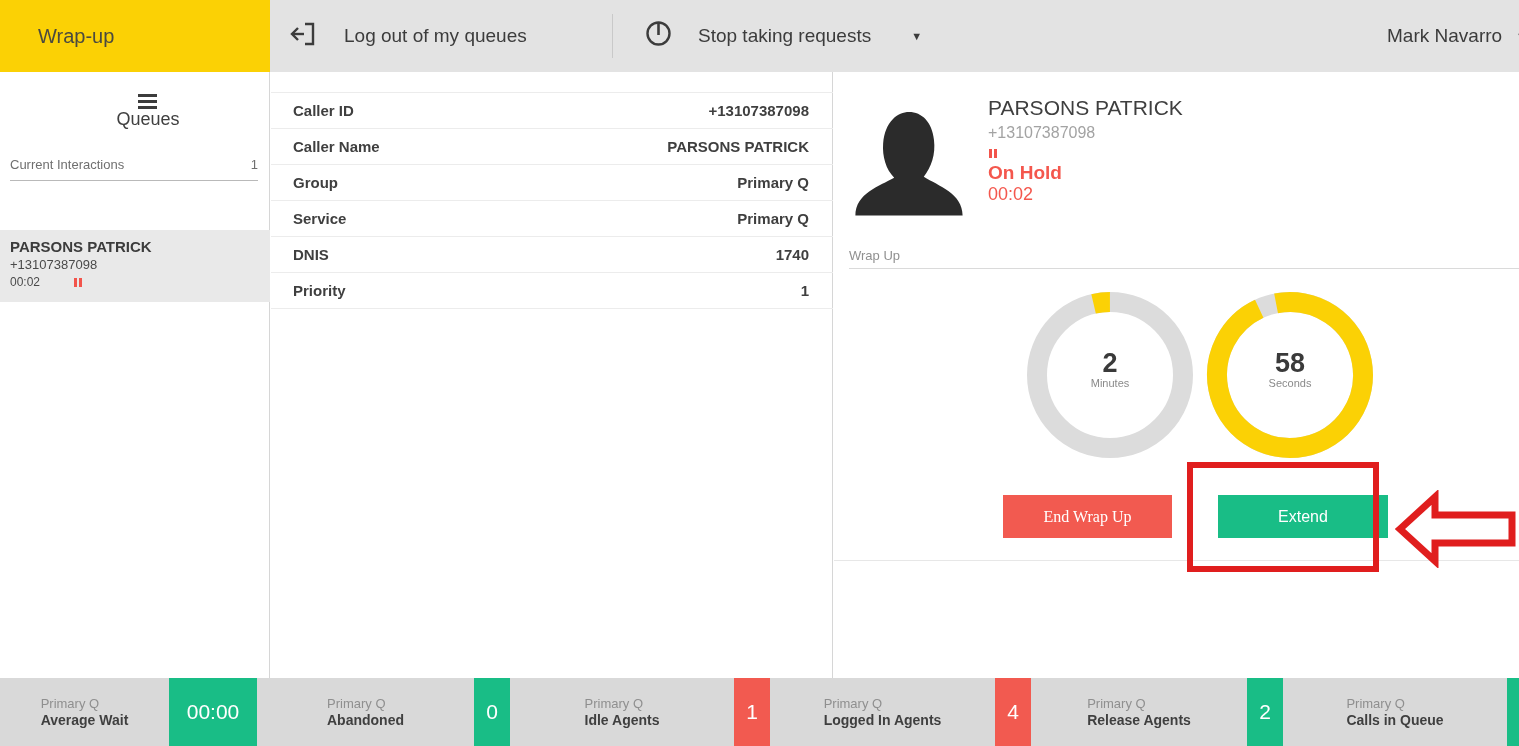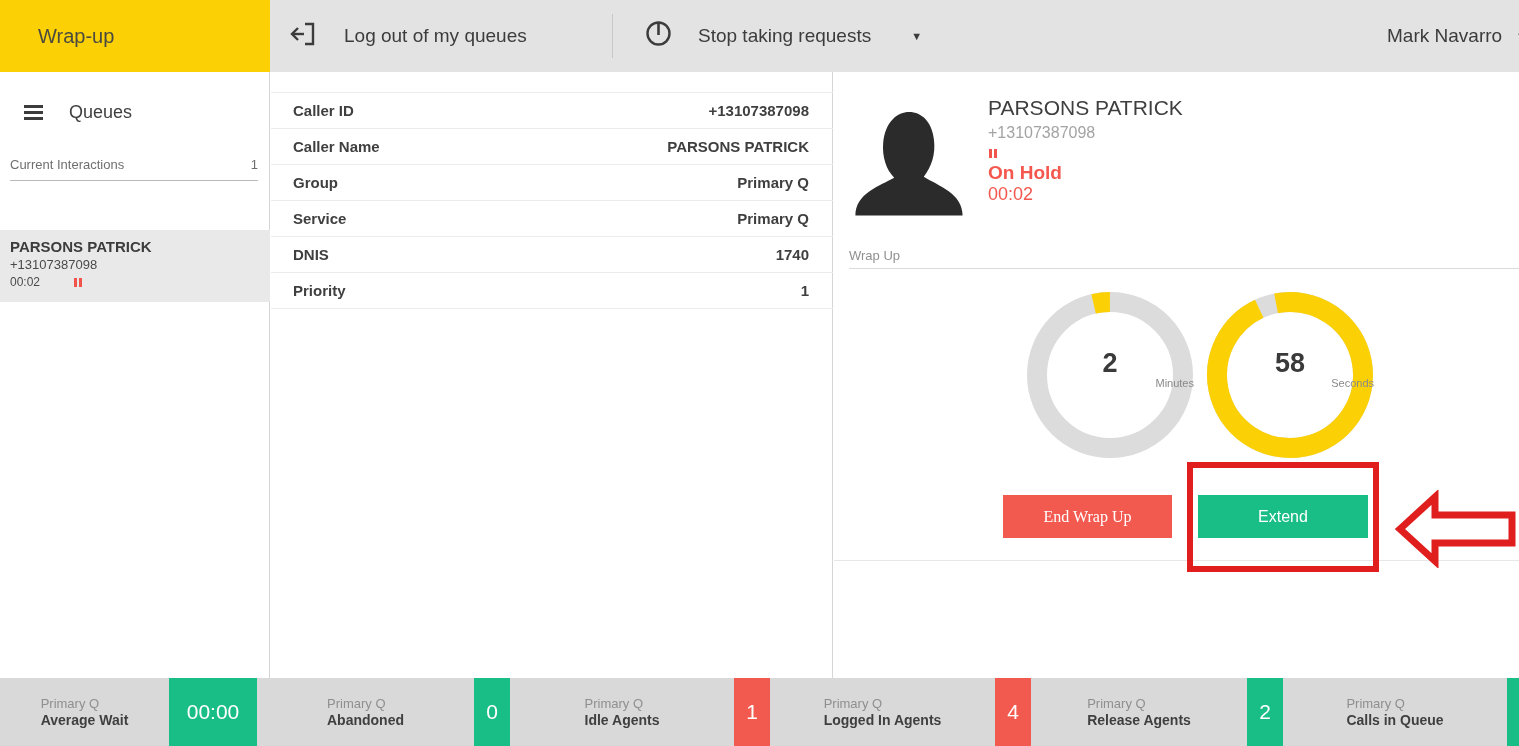--- a/index.html
+++ b/index.html
@@ -15,21 +15,21 @@
             gap:26px; font-size:19px; color:#3c3c3c; cursor:default; }
   .tb-divider { position:absolute; left:612px; top:14px; width:1px; height:44px; background:#c9c9c9; }
   .caret { font-size:11px; color:#3c3c3c; }
   .user-menu { position:absolute; right:-8px; top:0; height:72px; display:flex;
                align-items:center; gap:14px; font-size:19px; color:#3c3c3c; }
 
   
   .sidebar { position:absolute; left:0; top:72px; width:270px; height:606px;
              background:#fff; border-right:1px solid #d6d6d6; }
   .queues-hdr { position:absolute; left:0; top:22px; width:270px; height:36px;
-                display:flex; align-items:center; }
+                display:flex; align-items:center;flex-direction:column; }
   .burger { width:19px; height:15px; margin-left:24px; display:flex;
             flex-direction:column; justify-content:space-between; }
   .burger i { display:block; height:3px; background:#3c3c3c; }
   .queues-label { margin-left:26px; font-size:18px; color:#3f3f3f; }
   .cur-int { position:absolute; left:10px; top:85px; width:248px;
              border-bottom:1px solid #b9b9b9; padding-bottom:8px;
              display:flex; justify-content:space-between;
              font-size:13px; color:#6f6f6f; }
   .side-item { position:absolute; left:0; top:158px; width:270px; height:72px;
                background:#e9e9e9; padding:8px 0 0 10px; cursor:default; }
@@ -54,21 +54,21 @@
   .c-name  { position:absolute; left:154px; top:24px;  font-size:21px; color:#3f3f3f; }
   .c-phone { position:absolute; left:154px; top:52px;  font-size:16px; color:#a3a3a3; }
   .c-pause { position:absolute; left:155px; top:77px; }
   .c-hold  { position:absolute; left:154px; top:90px;  font-size:19px; font-weight:bold; color:#f4574d; }
   .c-time  { position:absolute; left:154px; top:112px; font-size:18px; color:#f4574d; }
   .wu-label { position:absolute; left:15px; top:176px; font-size:13px; color:#909090; }
   .wu-line  { position:absolute; left:15px; top:196px; width:670px; height:1px; background:#dadada; }
   .donut { position:absolute; width:168px; height:168px; }
   .donut-txt { position:absolute; width:168px; text-align:center; }
   .donut-num { font-size:27px; font-weight:bold; color:#3a3a3a; line-height:28px; }
-  .donut-sub { font-size:11px; color:#8a8a8a;text-align:right; }
+  .donut-sub { font-size:11px; color:#8a8a8a; }
   .btn { position:absolute; top:423px; height:43px; display:flex; align-items:center;
          justify-content:center; font-size:16px; color:#fff; cursor:default; }
   .btn-end { left:169px; width:169px;font-family:Liberation Serif, serif; }
   .btn-ext { left:364px; width:170px; }
   .bottom-line { position:absolute; left:0; top:488px; width:685px; height:1px; background:#e7e7e7; }
   .anno-rect { position:absolute; left:353px; top:390px; width:192px; height:110px;
                border:6px solid #e01e1e; pointer-events:none; }
   .anno-arrow { position:absolute; left:561px; top:418px; pointer-events:none; }
 
   
@@ -214,21 +214,21 @@
       <circle cx="84" cy="84" r="73" fill="none" stroke-width="20" stroke="#dcdcdc"></circle>
       <circle cx="84" cy="84" r="73" fill="none" stroke-width="20" pathLength="360" stroke-dasharray="346 14" transform="rotate(-101 84 84)" stroke="#fbd105"></circle>
     </svg>
     <div class="donut-txt" style="top:58px;">
       <div class="donut-num">58</div>
       <div class="donut-sub">Seconds</div>
     </div>
   </div>
 
   <div class="btn btn-end" style="background: rgb(242, 90, 80);">End Wrap Up</div>
-  <div class="btn btn-ext" style="background: rgb(25, 189, 134);">Extend</div>
+  <div class="btn btn-ext" style="background: rgb(25, 189, 134); margin-left: 20px;">Extend</div>
 
   <div class="bottom-line"></div>
 
   <div class="anno-rect"></div>
   <div class="anno-arrow">
     <svg width="122" height="78" viewBox="0 0 122 78">
       <polygon points="5,39 40,7 40,25 117,25 117,53 40,53 40,71" fill="#ffffff" stroke-width="7" stroke="#e01e1e"></polygon>
     </svg>
   </div>
 </div>

